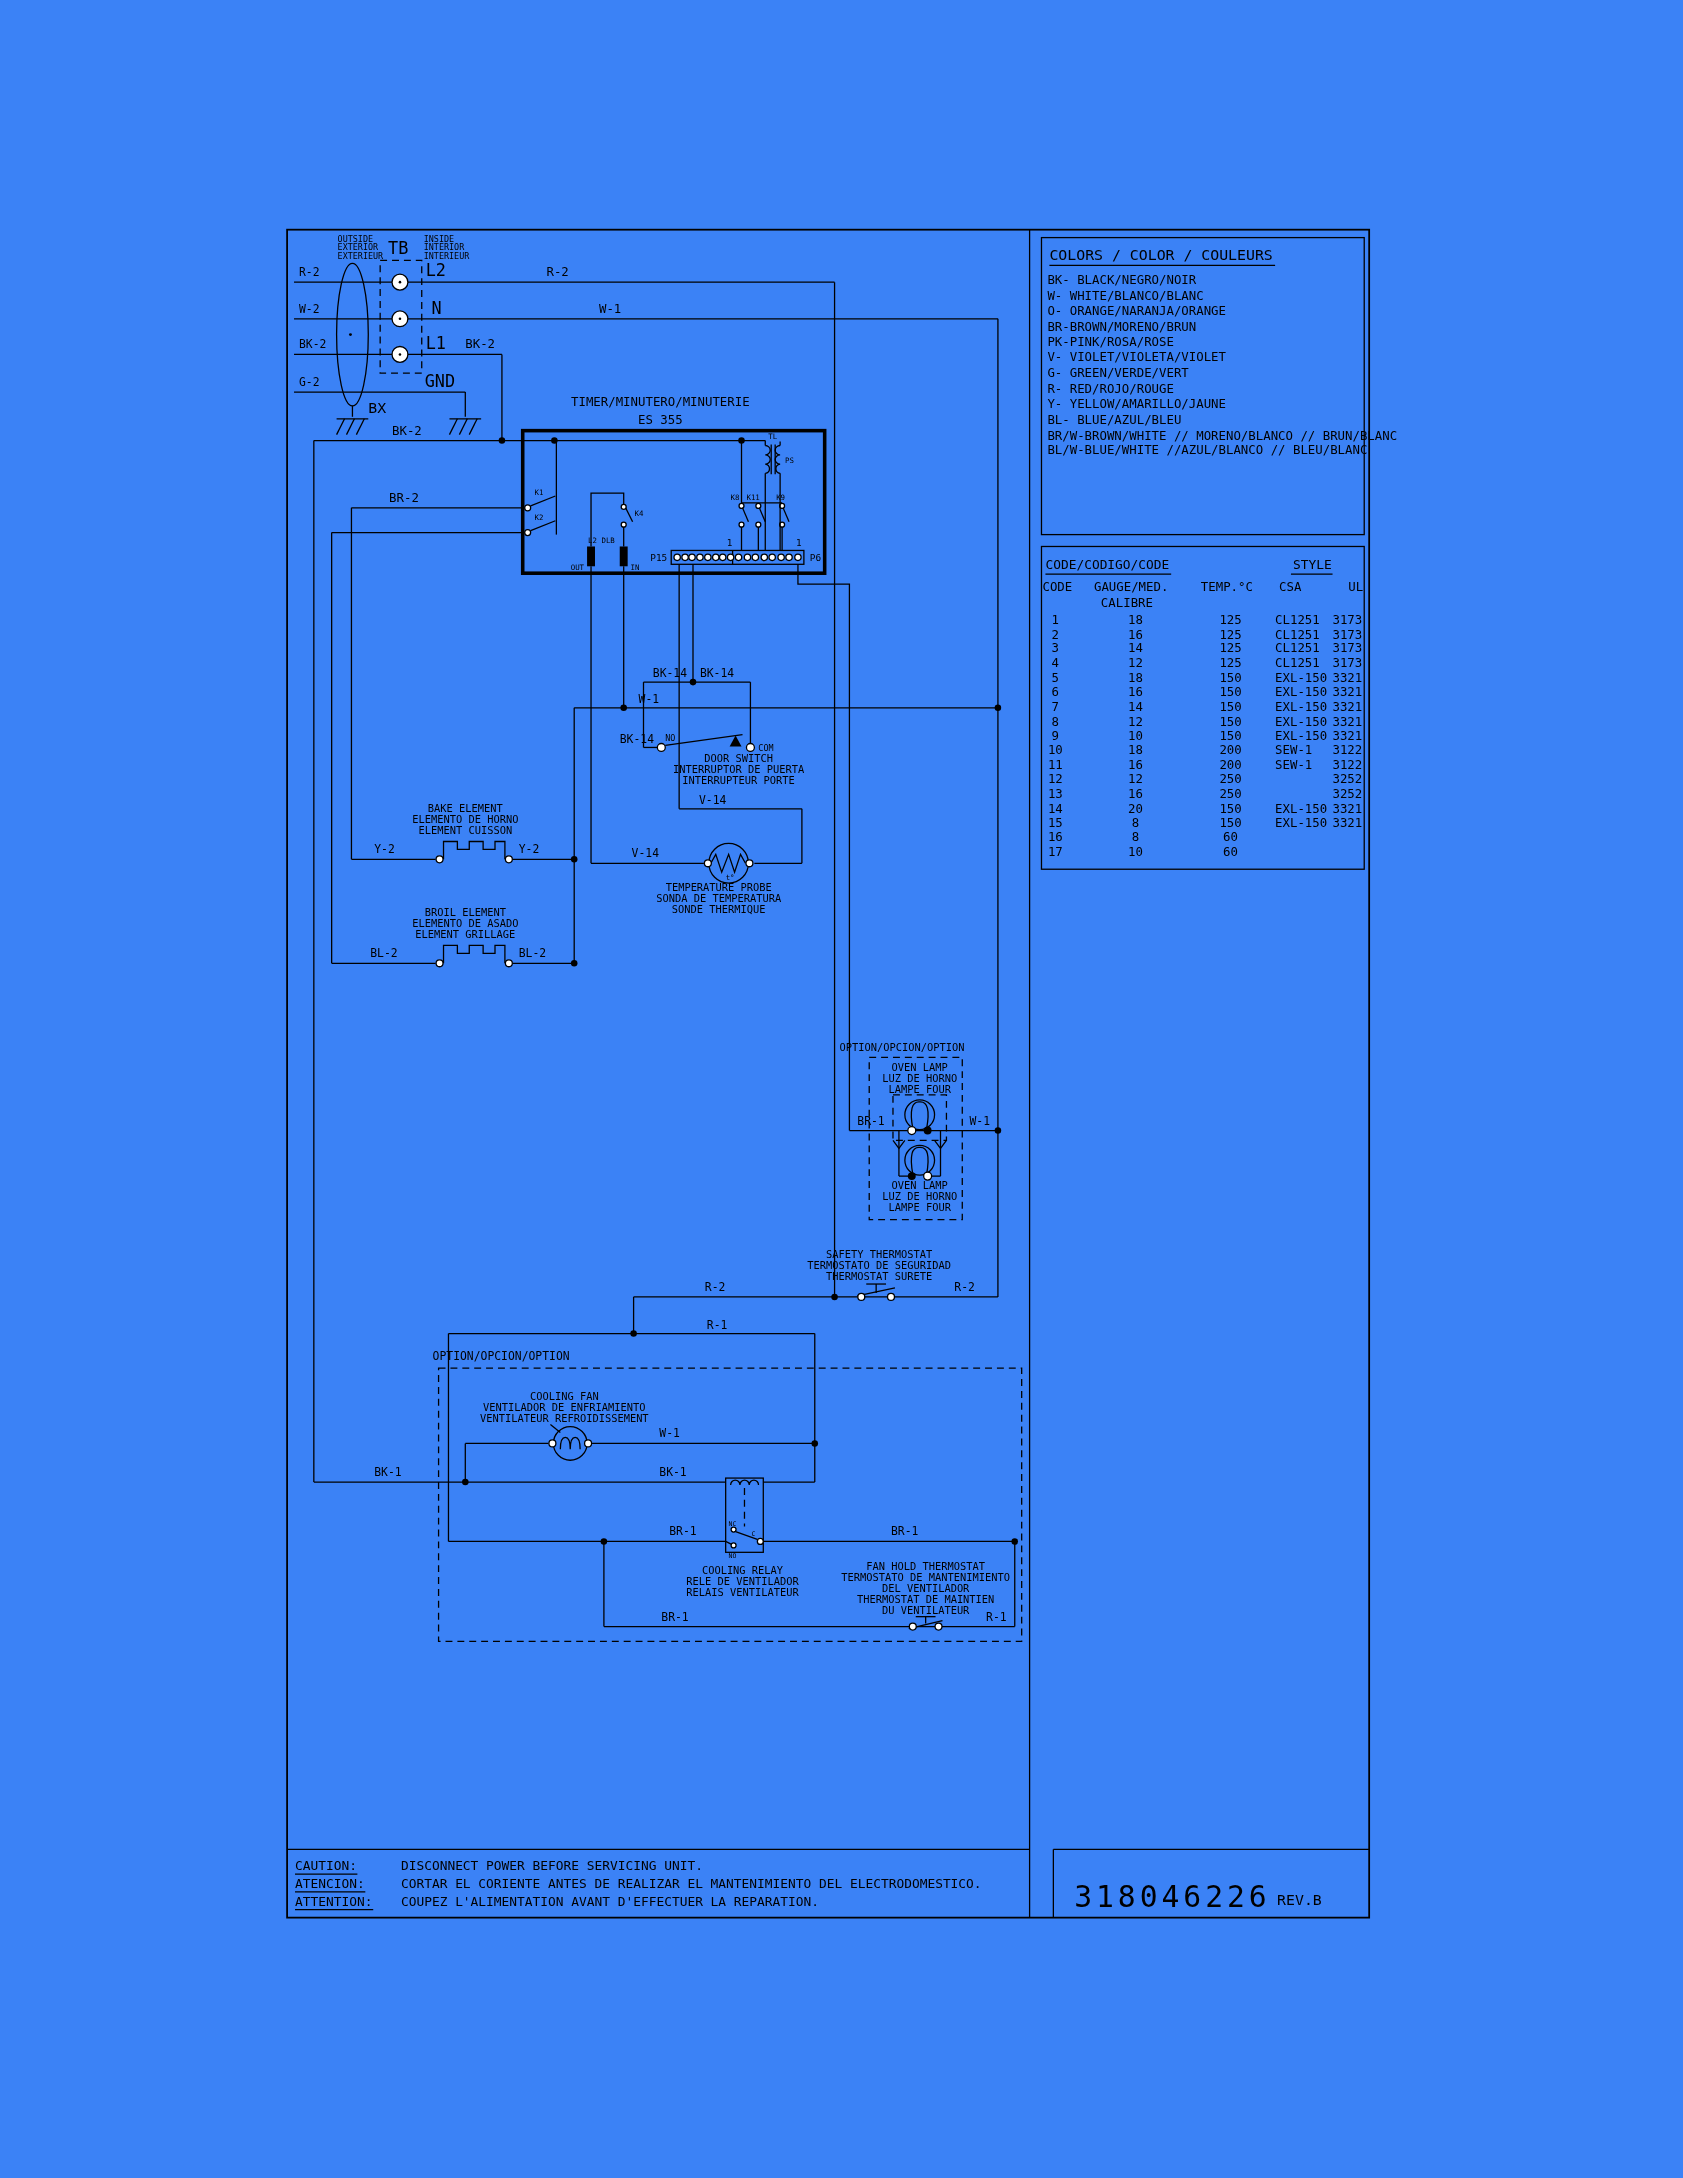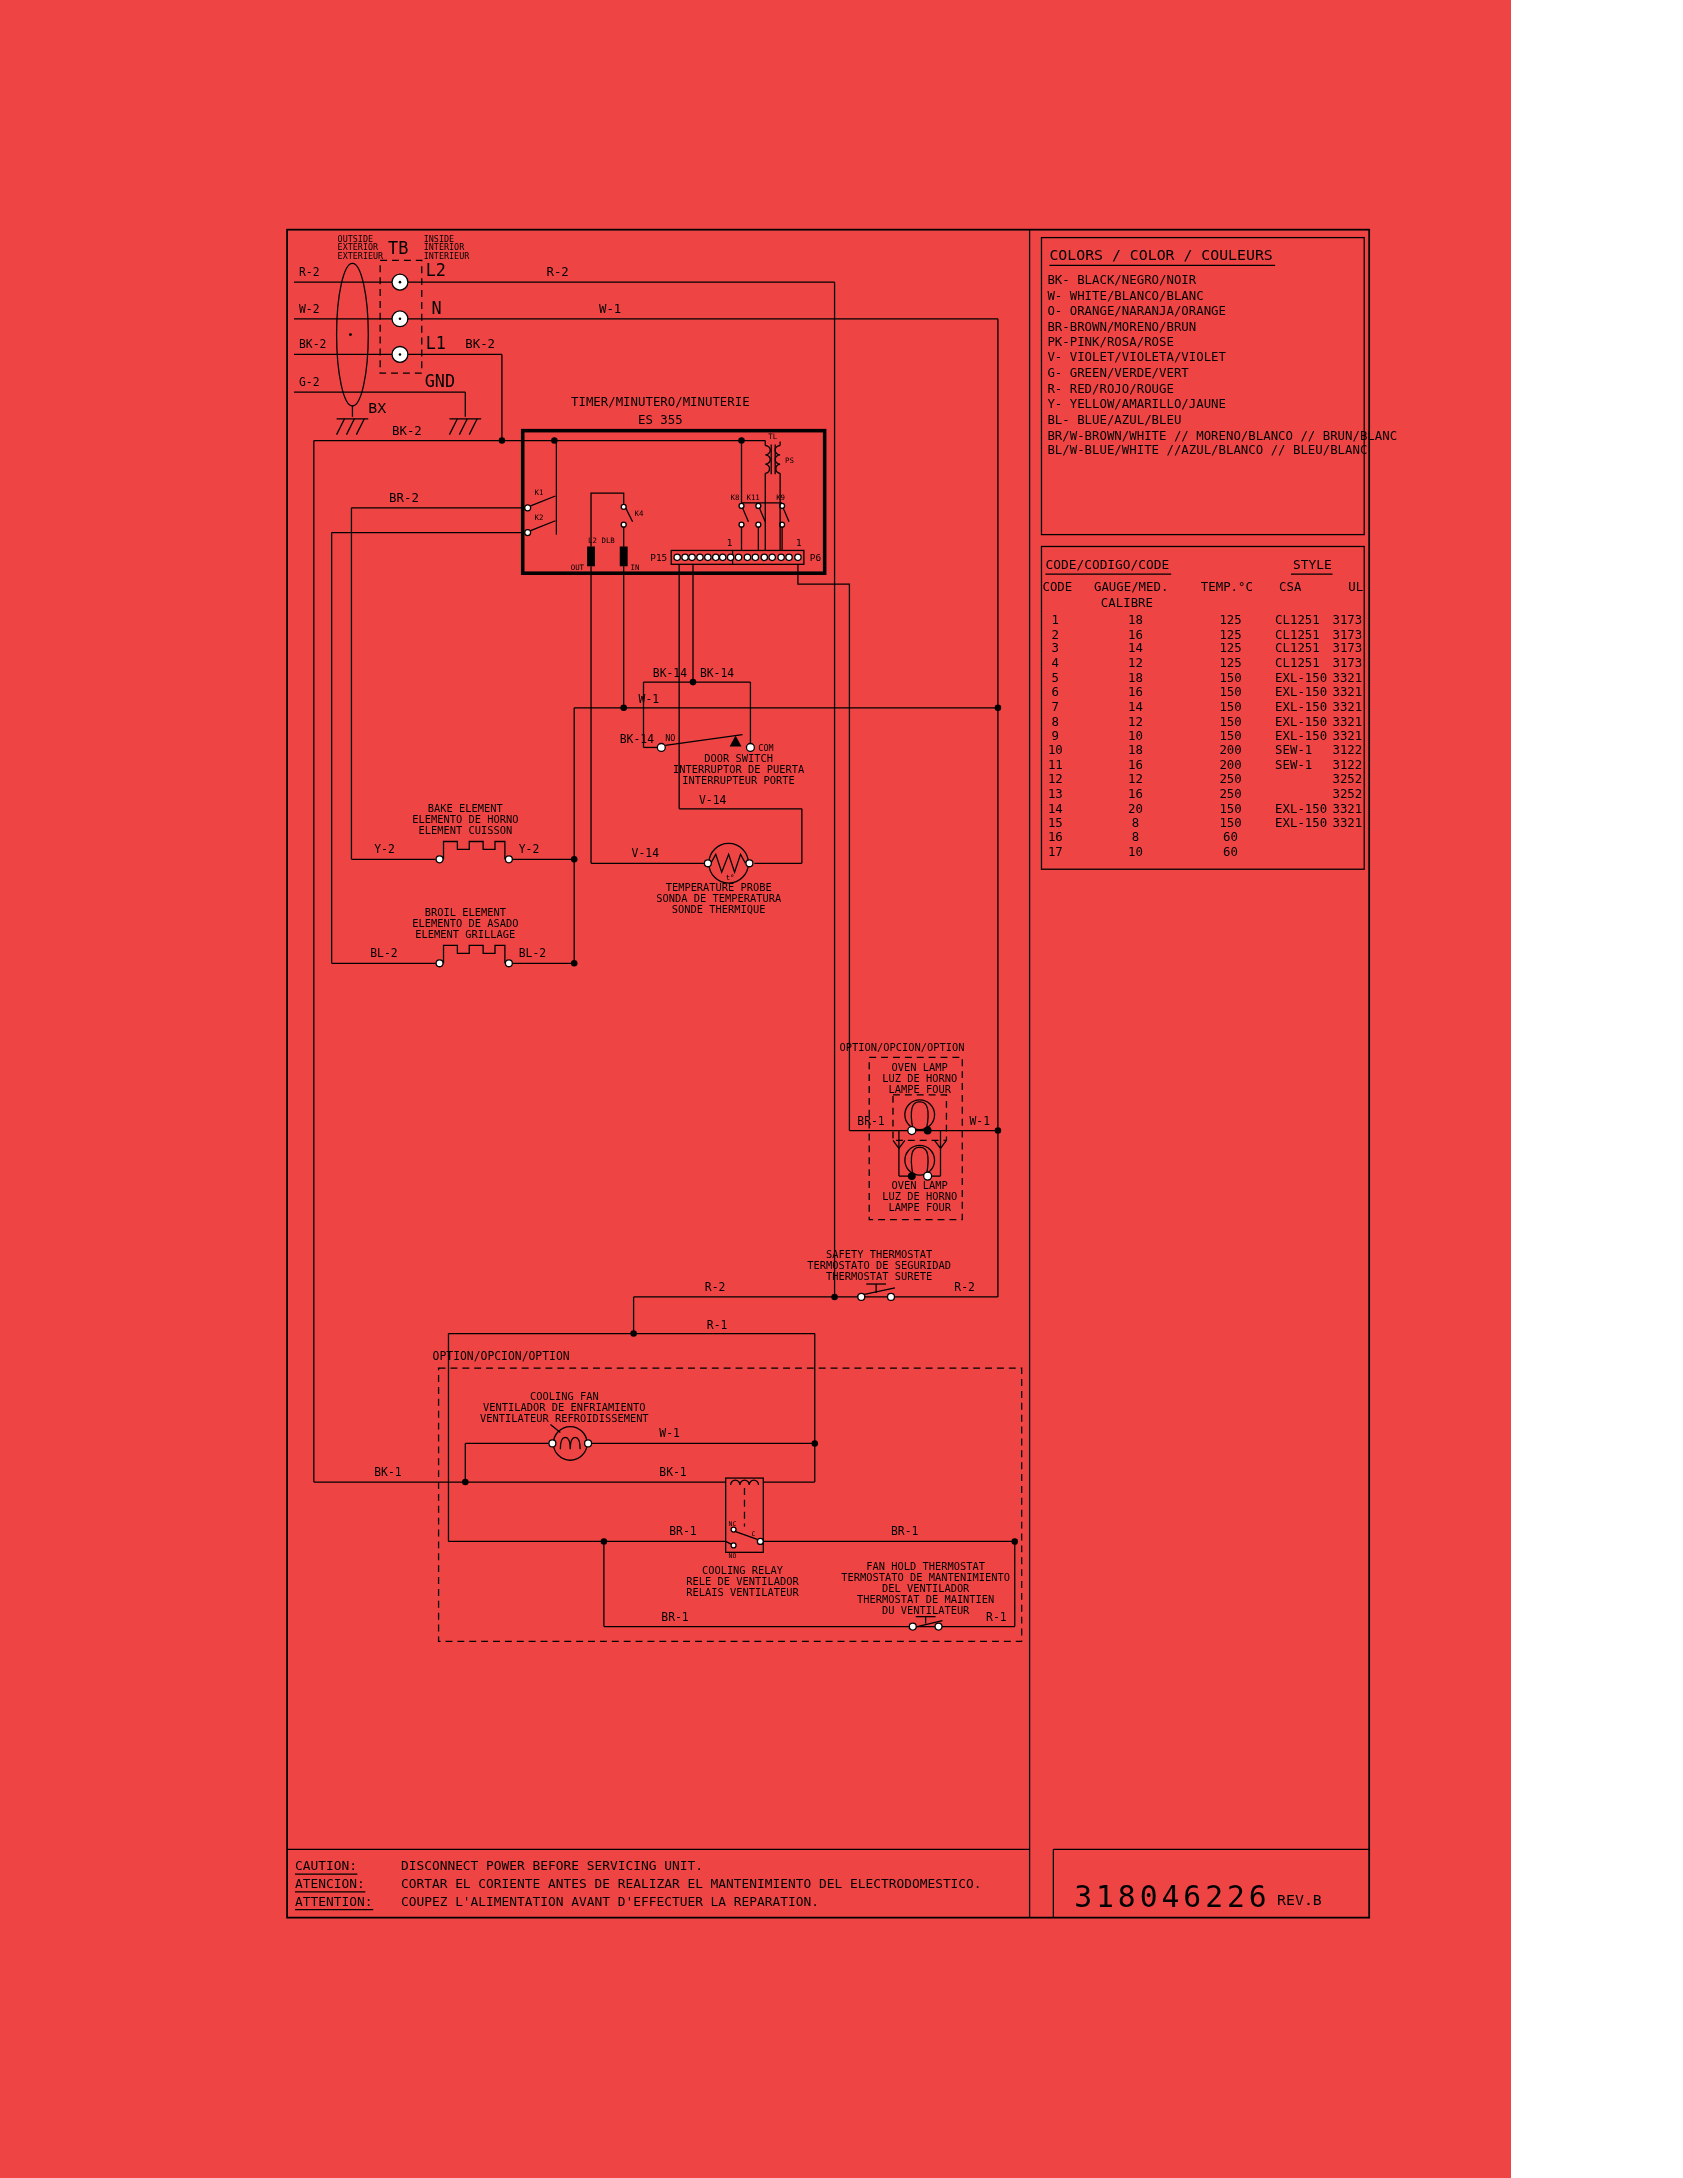--- a/index.html
+++ b/index.html
@@ -1,16 +1,16 @@
 <!DOCTYPE html>
 <html><head>
 <meta charset="utf-8">
 <style>
   html,body{margin:0;padding:0;background:#fff}
-  .canvas{position:relative;width:1511px;height:2178px;background:#ef4444;overflow:hidden}
+  .canvas{position:relative;width:1683px;height:2178px;background:#3b82f6;overflow:hidden}
   svg{position:absolute;left:0;top:0}
   svg text{fill:#000;font-family:"DejaVu Sans Mono",monospace;white-space:pre}
   .w{stroke:#000;stroke-width:1.3;fill:none}
   .w2{stroke:#000;stroke-width:1.8;fill:none}
   .wt{stroke:#000;stroke-width:3.6;fill:none}
   .dash{stroke-dasharray:7 5}
   .dot{fill:#000;stroke:none}
   .term{fill:#fff;stroke:#000;stroke-width:1.3}
   .fuse{fill:#000;stroke:none}
   .mid{text-anchor:middle}.end{text-anchor:end}

